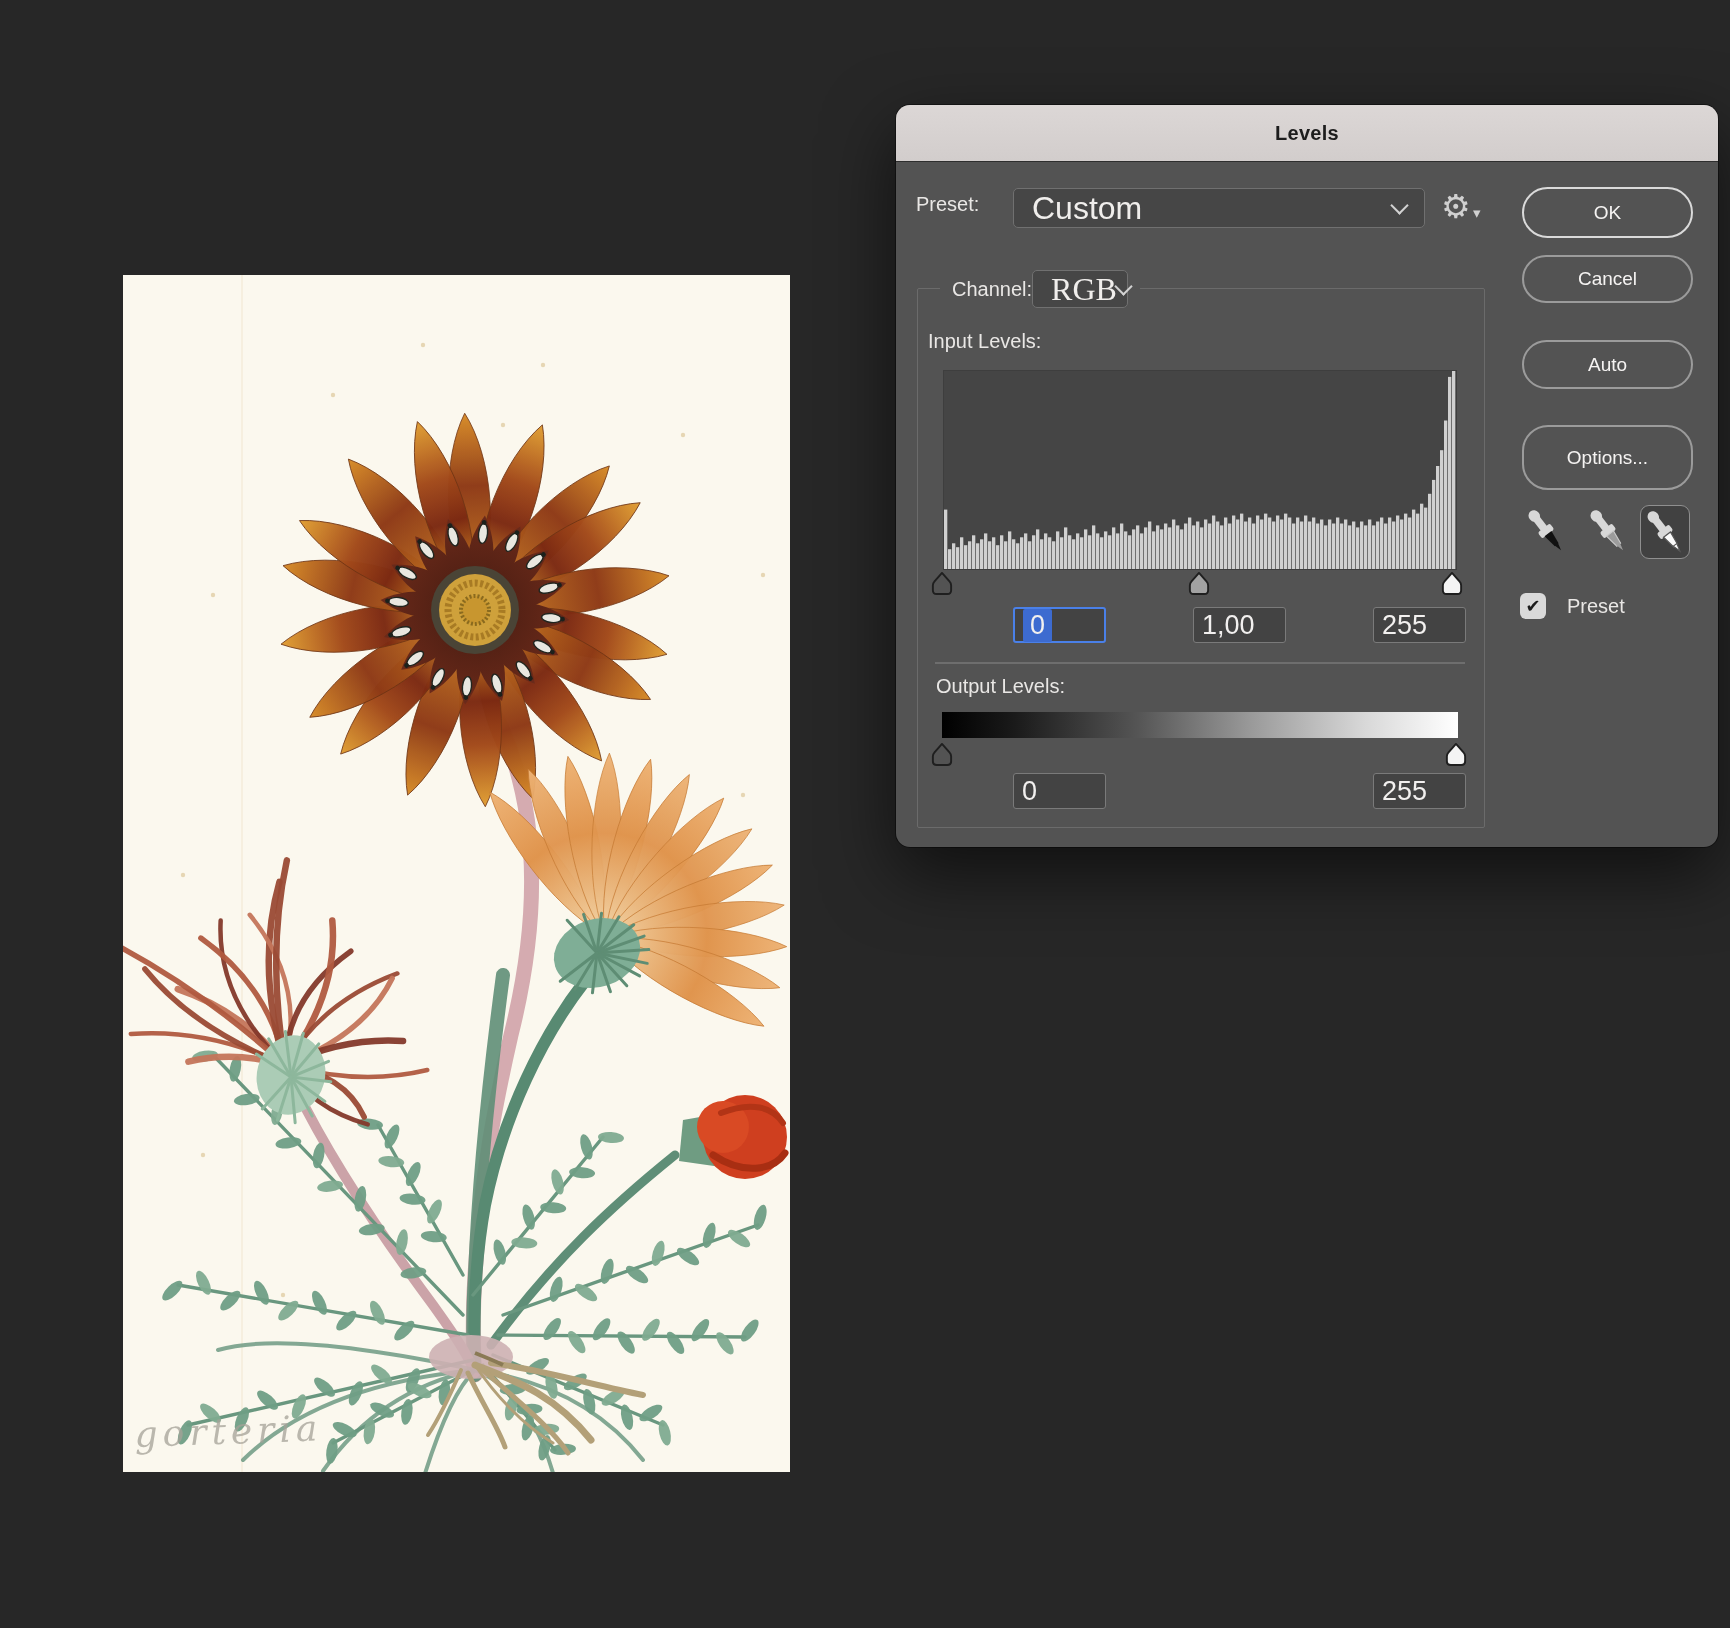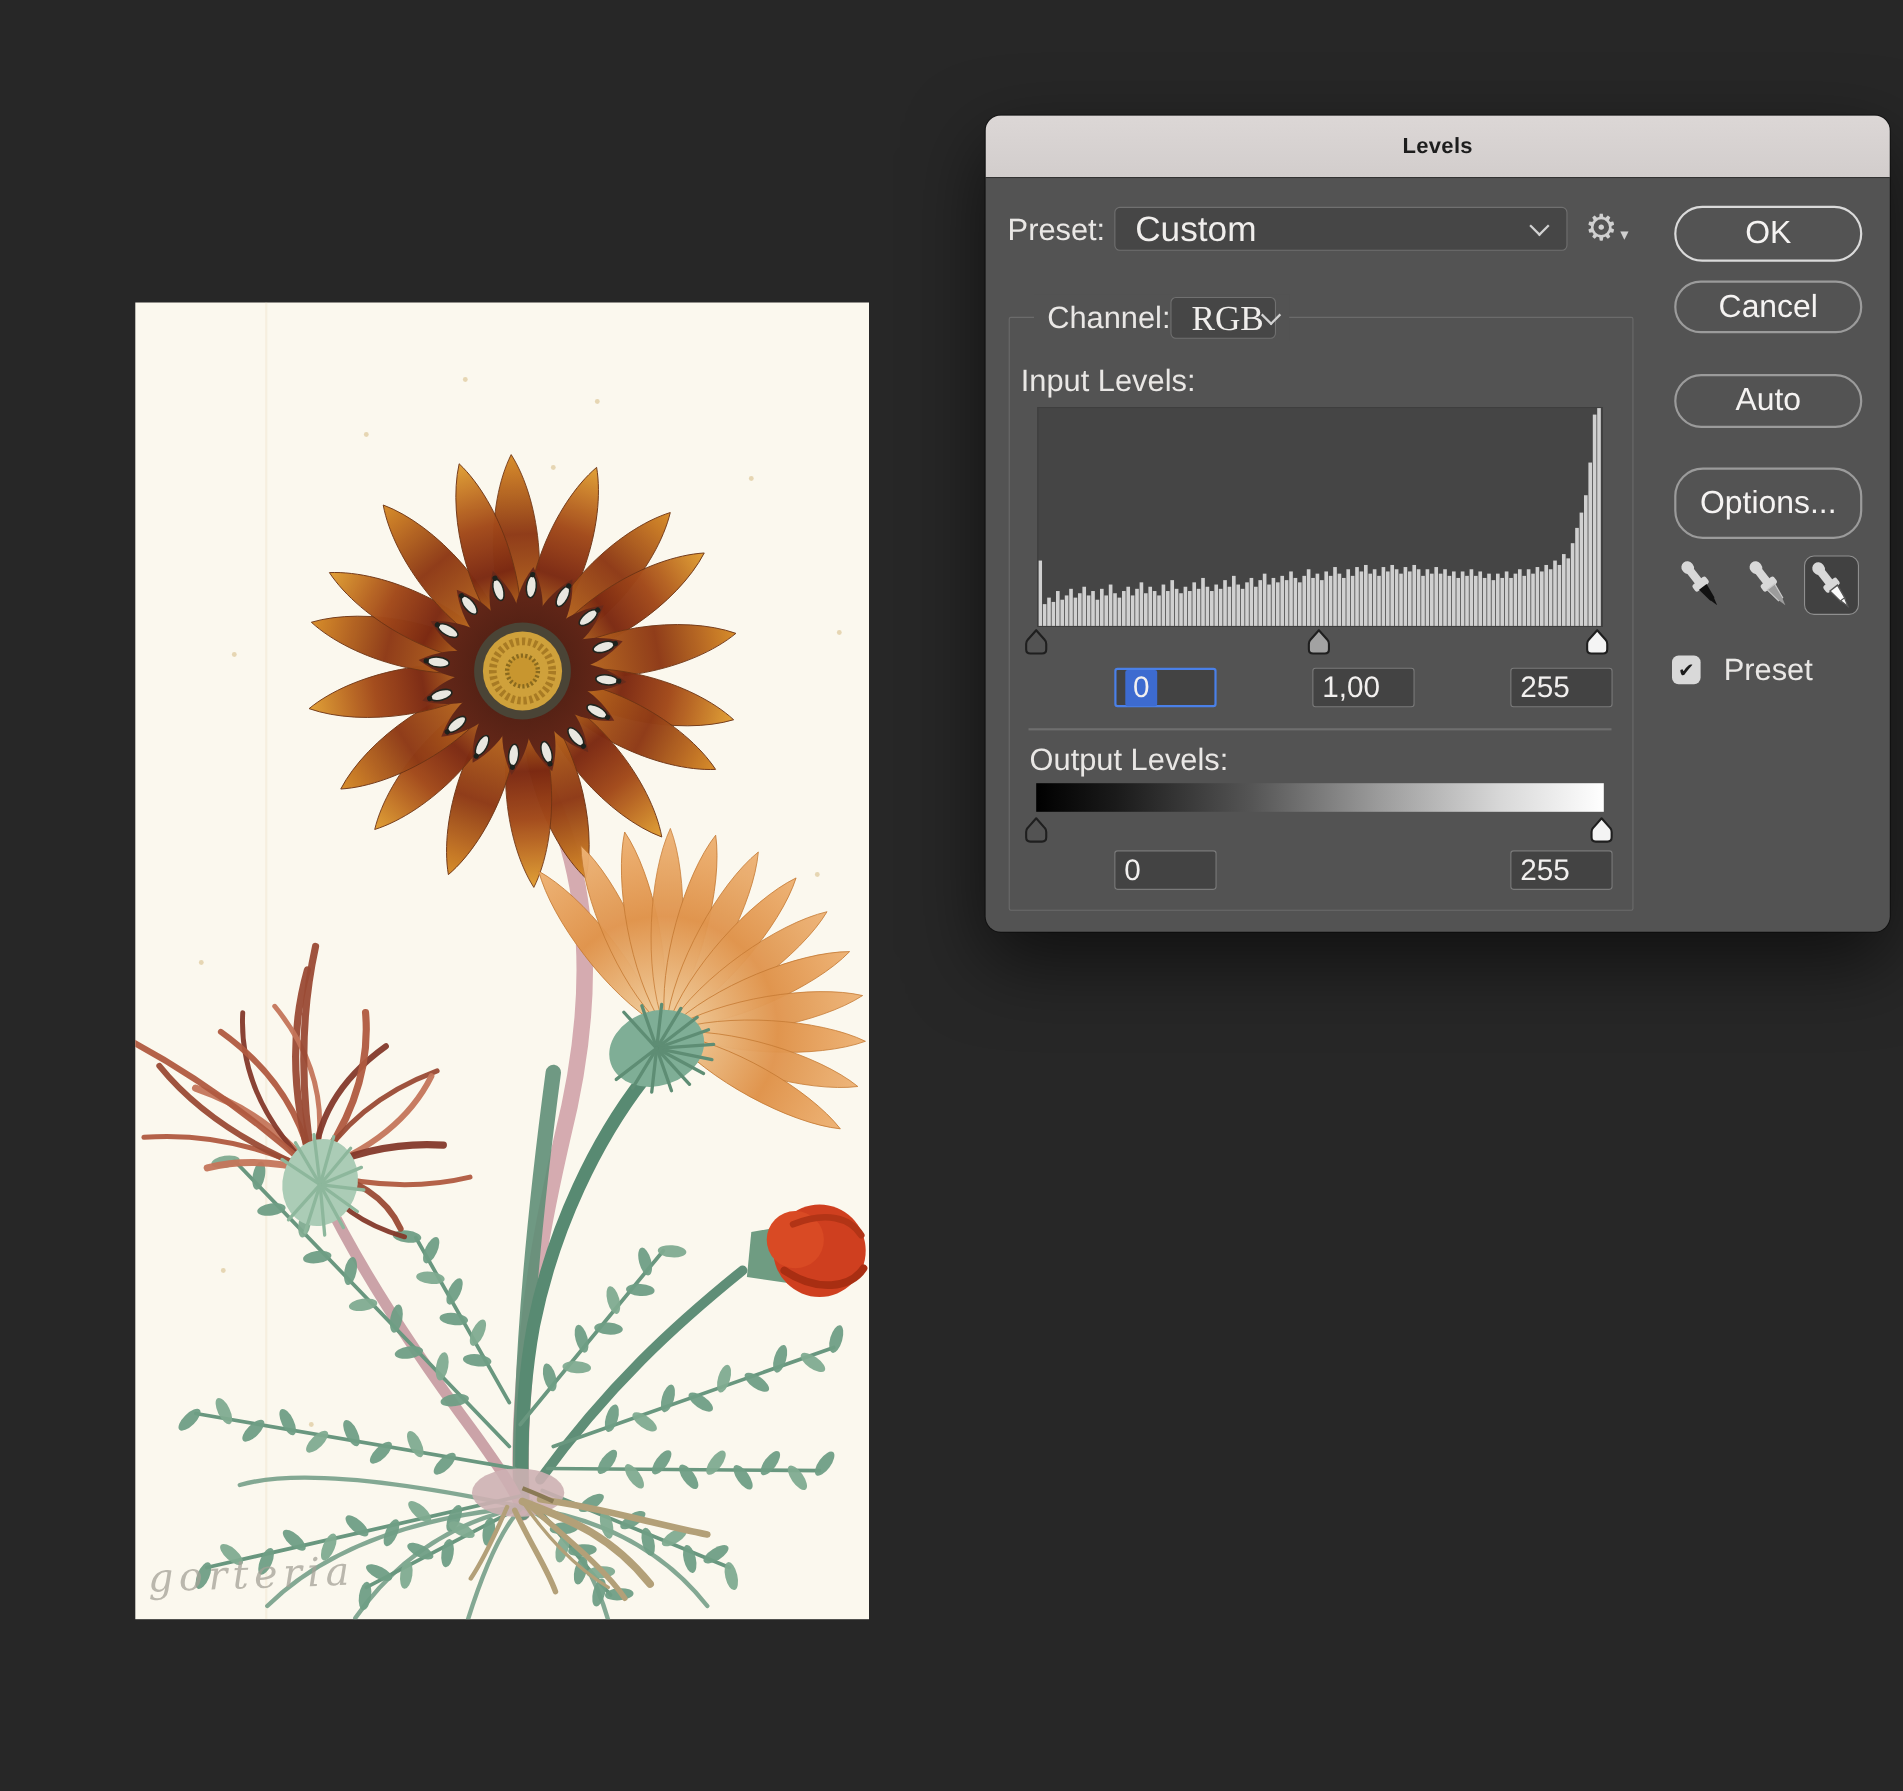--- a/index.html
+++ b/index.html
@@ -11,35 +11,35 @@
   .paper svg{display:block}
 
   
   .dialog{position:absolute;left:896px;top:105px;width:822px;height:742px;background:#535353;
     border-radius:14px;box-shadow:0 26px 70px rgba(0,0,0,.6),0 0 0 1px rgba(0,0,0,.4);}
   .titlebar{position:absolute;left:0;top:0;width:822px;height:56px;
     background:linear-gradient(#dcd7d6,#d2cdcc);border-radius:14px 14px 0 0;
     border-bottom:1px solid #2e2e2e;display:flex;align-items:center;justify-content:center;}
   .titlebar span{font-size:20px;font-weight:700;color:#1d1d1d;letter-spacing:.3px;}
 
-  .lbl{color:#e9e7e5;font-size:28px;}
+  .lbl{color:#e9e7e5;font-size:20px;}
   .select{position:absolute;background:#464646;border:1.5px solid #707070;border-radius:5px;
     display:flex;align-items:center;color:#f0eeec;font-size:32px;box-sizing:border-box;}
   .select .val{padding-left:18px;flex:1;}
   .chev{width:11px;height:11px;border-right:2.5px solid #d2d2d2;border-bottom:2.5px solid #d2d2d2;
     transform:rotate(45deg);margin-right:18px;margin-top:-6px;flex:none;}
 
   .preset-label{position:absolute;left:20px;top:88px;}
   .preset-select{left:117px;top:83px;width:412px;height:40px;}
   .gear{position:absolute;left:545px;top:82px;width:46px;height:42px;color:#d0d0d0;cursor:default;}
   .gear .g{font-family:"DejaVu Sans",sans-serif;font-size:33px;position:absolute;left:0;top:0;}
   .gear .c{font-size:15px;position:absolute;left:32px;top:17px;}
 
   .btn{position:absolute;left:626px;width:171px;border:2px solid #9b9b9b;border-radius:26px;
-    background:transparent;color:#f5f3f2;font-size:29px;display:flex;align-items:center;justify-content:center;
+    background:transparent;color:#f5f3f2;font-size:19px;display:flex;align-items:center;justify-content:center;
     box-sizing:border-box;font-family:inherit;}
   .btn.ok{top:82px;height:51px;border-color:#dadada;}
   .btn.cancel{top:150px;height:48px;}
   .btn.auto{top:235px;height:49px;}
   .btn.options{top:320px;height:65px;}
 
   .droppers{position:absolute;left:624px;top:398px;width:180px;height:56px;}
   .dropper{position:absolute;top:2px;width:48px;height:52px;display:flex;align-items:center;justify-content:center;}
   .dropper.d1{left:2px}.dropper.d2{left:64px}
   .dropper.d3{left:120px;background:#414141;border:1.5px solid #8f8f8f;border-radius:9px;}

